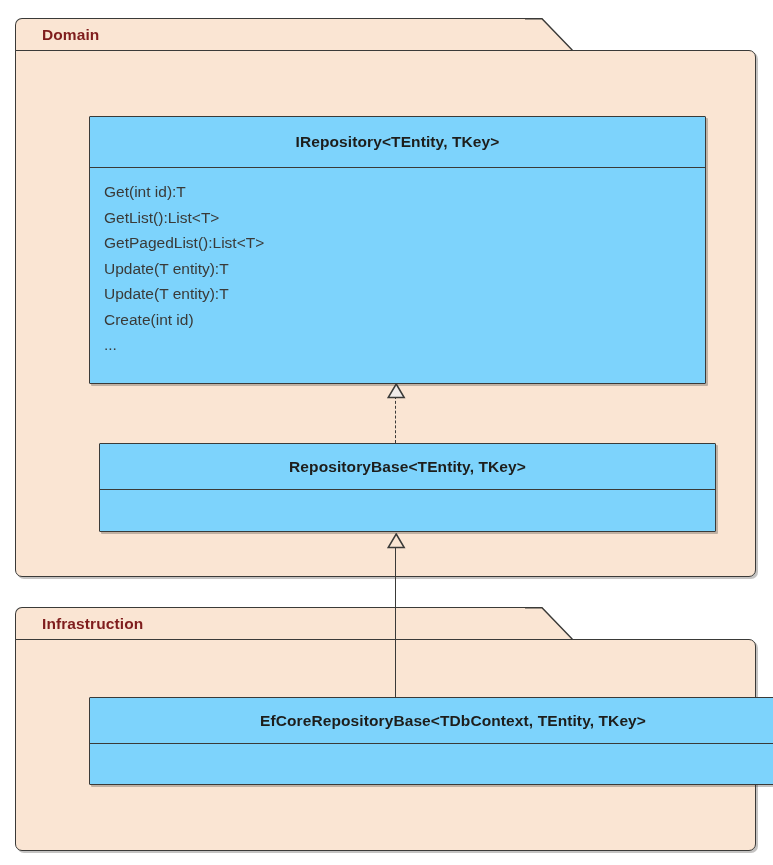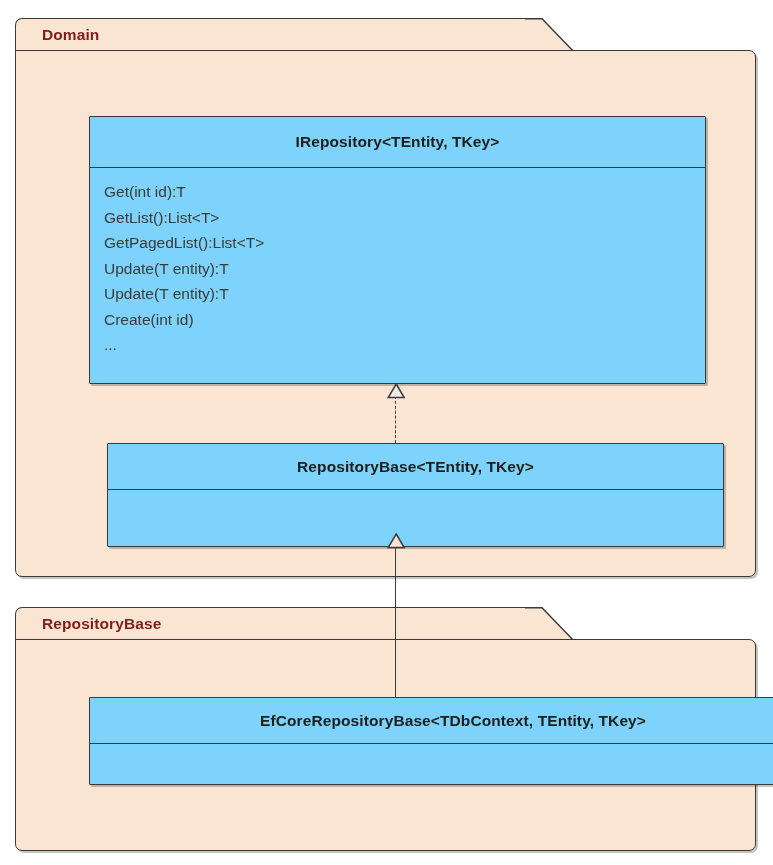--- a/index.html
+++ b/index.html
@@ -140,30 +140,30 @@
         <div class="member">Get(int id):T</div>
         <div class="member">GetList():List&lt;T&gt;</div>
         <div class="member">GetPagedList():List&lt;T&gt;</div>
         <div class="member">Update(T entity):T</div>
         <div class="member">Update(T entity):T</div>
         <div class="member">Create(int id)</div>
         <div class="member">...</div>
       </div>
     </div>
 
-    <div class="classbox" style="left:92px; top:425px; width:617px; height:104px;">
+    <div class="classbox" style="left:84px; top:425px; width:617px; height:89px;">
       <div class="class-title" style="height:46px;">RepositoryBase&lt;TEntity, TKey&gt;</div>
       <div class="class-members"></div>
     </div>
   </div>
 
   <div class="package" style="left:15px; top:607px; width:741px; height:244px;">
 
     <div class="package-tab" style="left:0; top:0; width:512px; height:33px;">
-      <span class="package-tab-label">RepositoryBase</span>
+      <span class="package-tab-label">Infrastruction</span>
     </div>
     <div class="package-tab-slope" style="left:510px; top:0; width:50px; height:33px;">
       <svg width="50" height="34" viewBox="0 0 50 34">
         <path d="M 0 0 L 17 0 L 47 32 L 0 32 Z" fill="#fae5d3" stroke="none"></path>
         <path d="M 0 0.7 L 17 0.7 L 47.4 32.3" fill="none" stroke="#3a3a38" stroke-width="1.4"></path>
       </svg>
     </div>
 
     <div class="package-body" style="top:32px; width:741px; height:212px;"></div>
 

